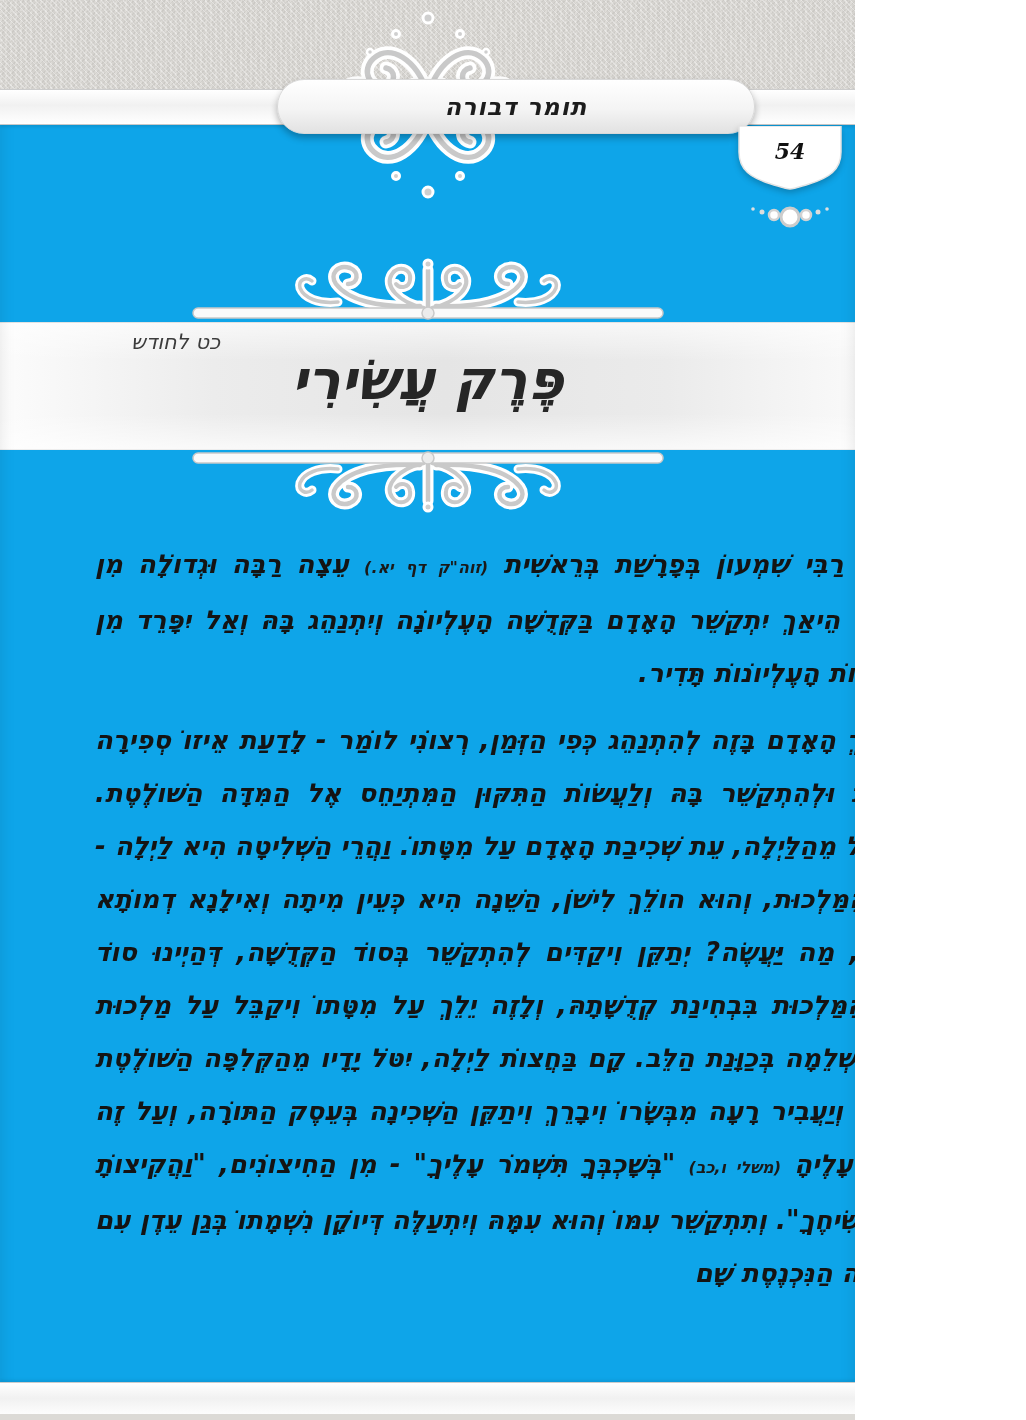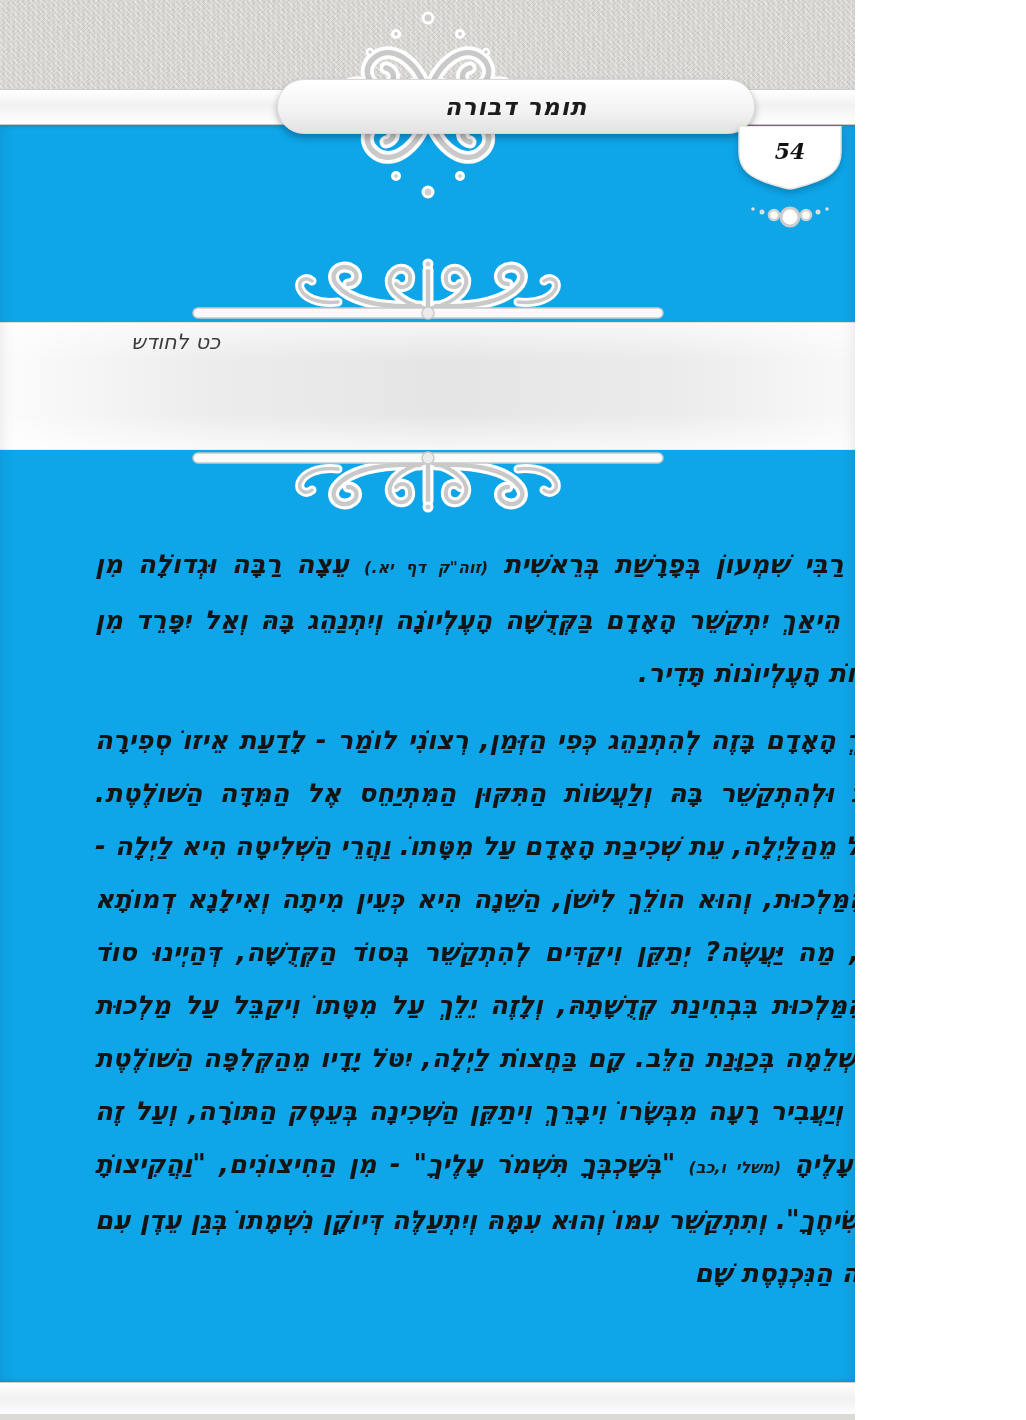--- a/index.html
+++ b/index.html
@@ -208,20 +208,21 @@
       <path class="scroll" stroke-width="3.5" d="M150,46 C130,48 116,42 112,32 C110,24 118,20 124,25"></path>
       <path class="scroll" stroke-width="3.5" d="M330,46 C350,48 364,42 368,32 C370,24 362,20 356,25"></path>
       <circle class="dot-casing" stroke-width="3" cx="240" cy="8" r="4"></circle>
       <rect x="5" y="52" width="470" height="10" rx="5" fill="#fafafa" stroke="#c9c9c9" stroke-width="1.5"></rect>
       <circle cx="240" cy="57" r="6" fill="#ececec" stroke="#c9c9c9" stroke-width="1.5"></circle>
     </g>
   </svg>
 
   <div class="title-band"></div>
   <div class="side-note">כט לחודש</div>
+  <div class="chapter-title">פֶּרֶק עֲשִׂירִי</div>
 
   <svg class="flourish-bottom" width="480" height="68" viewBox="0 0 480 68">
     <g transform="translate(0,68) scale(1,-1)">
       <path class="casing" stroke-width="11" d="M240,52 V14"></path>
       <path class="casing" stroke-width="11" d="M232,50 C190,52 160,44 148,28 C141,18 150,8 162,12 C172,16 170,28 160,28"></path>
       <path class="casing" stroke-width="11" d="M248,50 C290,52 320,44 332,28 C339,18 330,8 318,12 C308,16 310,28 320,28"></path>
       <path class="casing" stroke-width="10" d="M236,52 C210,46 196,30 204,18 C210,9 224,12 222,24 C221,32 212,33 208,28"></path>
       <path class="casing" stroke-width="10" d="M244,52 C270,46 284,30 276,18 C270,9 256,12 258,24 C259,32 268,33 272,28"></path>
       <path class="casing" stroke-width="9" d="M150,46 C130,48 116,42 112,32 C110,24 118,20 124,25"></path>
       <path class="casing" stroke-width="9" d="M330,46 C350,48 364,42 368,32 C370,24 362,20 356,25"></path>

